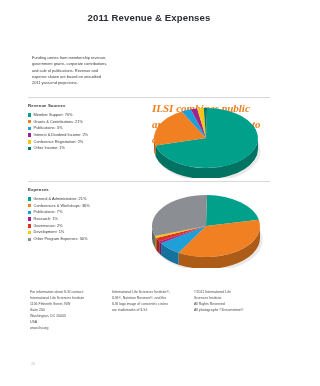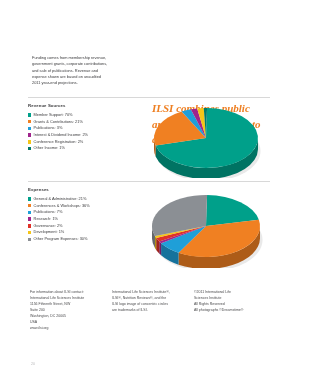--- a/index.html
+++ b/index.html
@@ -127,20 +127,21 @@
     top: 362px;
     font-size: 3.6px;
     color: #b9b9bb;
   }
 </style>
 </head>
 <body>
 
 <div class="page">
 
+  <div class="page-title">2011 Revenue &amp; Expenses</div>
 
   <div class="intro-block">
     <p class="intro-para">Funding comes from membership revenue, government grants, corporate contributions, and sale of publications. Revenue and expense shown are based on unaudited 2011 year-end projections.</p>
   </div>
 
   <div class="pullquote">ILSI combines public and private resources to achieve more with less.</div>
 
   <div class="section section-rev">
     <div class="rule"></div>
     <div class="section-label">Revenue Sources</div>

